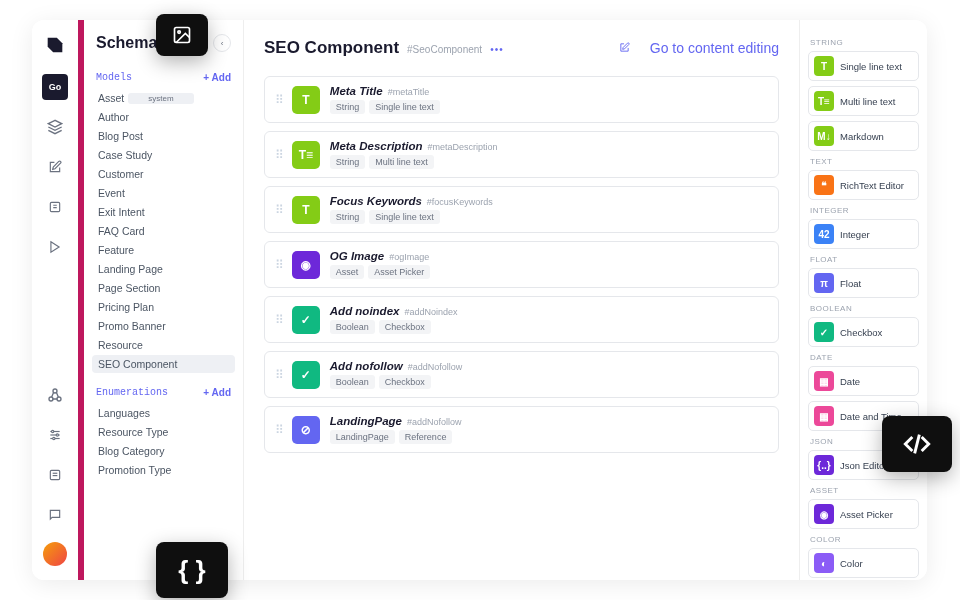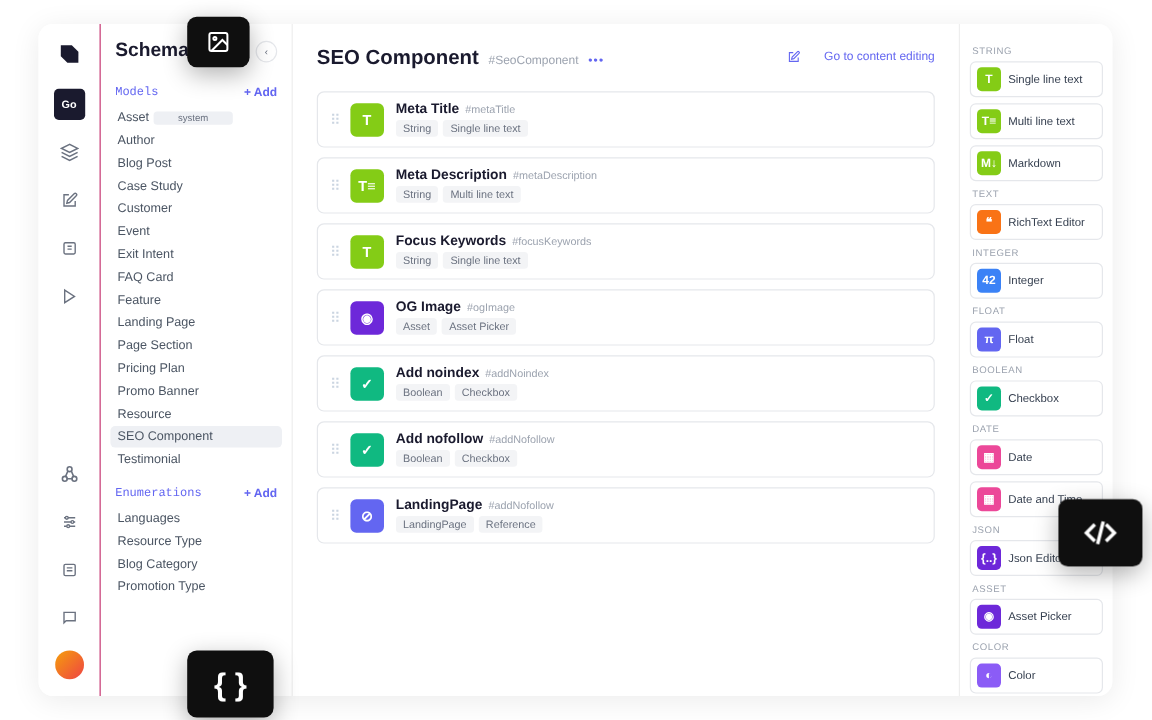--- a/index.html
+++ b/index.html
@@ -1,20 +1,20 @@
 <!DOCTYPE html>
 <html><head>
   <meta charset="utf-8">
   <style>
     * { margin: 0; padding: 0; box-sizing: border-box; }
     body { font-family: -apple-system, BlinkMacSystemFont, "Segoe UI", sans-serif; background: #fff; color: #1a1a2e; width: 960px; height: 600px; position: relative; overflow: hidden; }
     
     .app { display: flex; width: 895px; height: 560px; margin: 20px 0 0 32px; background: #fff; border-radius: 12px; box-shadow: 0 4px 24px rgba(0,0,0,0.08); overflow: hidden; }
     
-    .icon-rail { width: 52px; background: #fff; border-right: 1px solid #be185d; display: flex; flex-direction: column; align-items: center; padding: 14px 0; gap: 14px; }
+    .icon-rail { width: 52px; background: #fff; border-right: 6px solid #be185d; display: flex; flex-direction: column; align-items: center; padding: 14px 0; gap: 14px; }
     .rail-logo { width: 22px; height: 22px; margin-bottom: 4px; }
     .rail-item { width: 26px; height: 26px; display: flex; align-items: center; justify-content: center; border-radius: 4px; cursor: pointer; color: #6b7280; }
     .rail-item.active { background: #1a1a2e; color: #fff; font-size: 9px; font-weight: 700; }
     .rail-spacer { flex: 1; }
     .rail-avatar { width: 24px; height: 24px; border-radius: 50%; background: linear-gradient(135deg,#f59e0b,#ef4444); }
     
     .sidebar { width: 160px; background: #fff; padding: 14px 8px; border-right: 1px solid #eee; overflow-y: auto; text-align: right; }
     .sidebar-header { display: flex; align-items: center; justify-content: space-between; margin-bottom: 16px; padding: 0 4px; }
     .sidebar-title { font-size: 16px; font-weight: 700; color: #1a1a2e; }
     .collapse-btn { width: 18px; height: 18px; border: 1px solid #e5e7eb; border-radius: 50%; display: flex; align-items: center; justify-content: center; font-size: 8px; color: #6b7280; cursor: pointer; }
@@ -24,28 +24,28 @@
     .model-item { display: flex; align-items: center; padding: 3px 6px; font-size: 10.5px; color: #4b5563; border-radius: 4px; cursor: pointer; margin-bottom: 1px; }
     .model-item.selected { background: #eef0f4; }
     .system-tag { background: #eef0f4; color: #6b7280; font-size: 8px; padding: 1px 20px; border-radius: 3px; margin-left: 4px; }
     
     .main { flex: 1; padding: 18px 20px; overflow-y: auto; }
     .main-header { display: flex; align-items: baseline; gap: 8px; margin-bottom: 18px; }
     .main-title { font-size: 17px; font-weight: 700; color: #1a1a2e; }
     .main-apiid { font-size: 10px; color: #9ca3af; }
     .more-dots { color: #6366f1; font-size: 10px; letter-spacing: 1px; cursor: pointer; }
     .header-spacer { flex: 1; }
-    .content-link { font-size: 10px; color: #6366f1; font-weight: 500; display: flex; align-items: center; gap: 20px; cursor: pointer; }
+    .content-link { font-size: 14px; color: #6366f1; font-weight: 500; display: flex; align-items: center; gap: 20px; cursor: pointer; }
     
     .field-card { display: flex; align-items: center; border: 1px solid #e5e7eb; border-radius: 6px; padding: 8px 10px; margin-bottom: 8px; cursor: pointer; }
     .drag-dots { color: #cbd5e1; font-size: 12px; margin-right: 10px; cursor: grab; letter-spacing: -2px; }
     .field-icon { width: 28px; height: 28px; border-radius: 5px; display: flex; align-items: center; justify-content: center; margin-right: 10px; color: #fff; font-size: 12px; font-weight: 700; }
     .field-body { flex: 1; }
     .field-name-row { display: flex; align-items: baseline; gap: 5px; margin-bottom: 3px; }
-    .field-name { font-size: 11.5px; font-weight: 600; color: #1a1a2e; }
+    .field-name { font-size: 11.5px; font-weight: 600; color: #1a1a2e; font-style: italic; }
     .field-api { font-size: 9px; color: #9ca3af; }
     .field-tags { display: flex; gap: 4px; }
     .field-tag { background: #f3f4f6; color: #6b7280; font-size: 9px; padding: 2px 6px; border-radius: 3px; }
     
     .palette { width: 128px; background: #fff; border-left: 1px solid #eee; padding: 12px 8px; overflow-y: auto; }
     .palette-section-label { font-size: 8px; color: #9ca3af; text-transform: uppercase; letter-spacing: 0.5px; margin: 6px 0 4px 2px; }
     .palette-item { display: flex; align-items: center; border: 1px solid #e5e7eb; border-radius: 5px; padding: 4px 5px; margin-bottom: 5px; cursor: pointer; }
     .palette-icon { width: 20px; height: 20px; border-radius: 4px; display: flex; align-items: center; justify-content: center; color: #fff; font-size: 10px; font-weight: 700; margin-right: 6px; }
     .palette-label { font-size: 9.5px; color: #374151; font-weight: 500; }
     
@@ -148,21 +148,20 @@
         <div class="model-item">Event</div>
         <div class="model-item">Exit Intent</div>
         <div class="model-item">FAQ Card</div>
         <div class="model-item">Feature</div>
         <div class="model-item">Landing Page</div>
         <div class="model-item">Page Section</div>
         <div class="model-item">Pricing Plan</div>
         <div class="model-item">Promo Banner</div>
         <div class="model-item">Resource</div>
         <div class="model-item selected">SEO Component</div>
-        <div class="model-item">Testimonial</div>
       </div>
     <div class="section-header" style="margin-top:10px">
       <span class="section-label">Enumerations</span>
       <span class="add-link">+ Add</span>
     </div>
     <div id="enums-list">
         <div class="model-item">Languages</div>
         <div class="model-item">Resource Type</div>
         <div class="model-item">Blog Category</div>
         <div class="model-item">Promotion Type</div>

